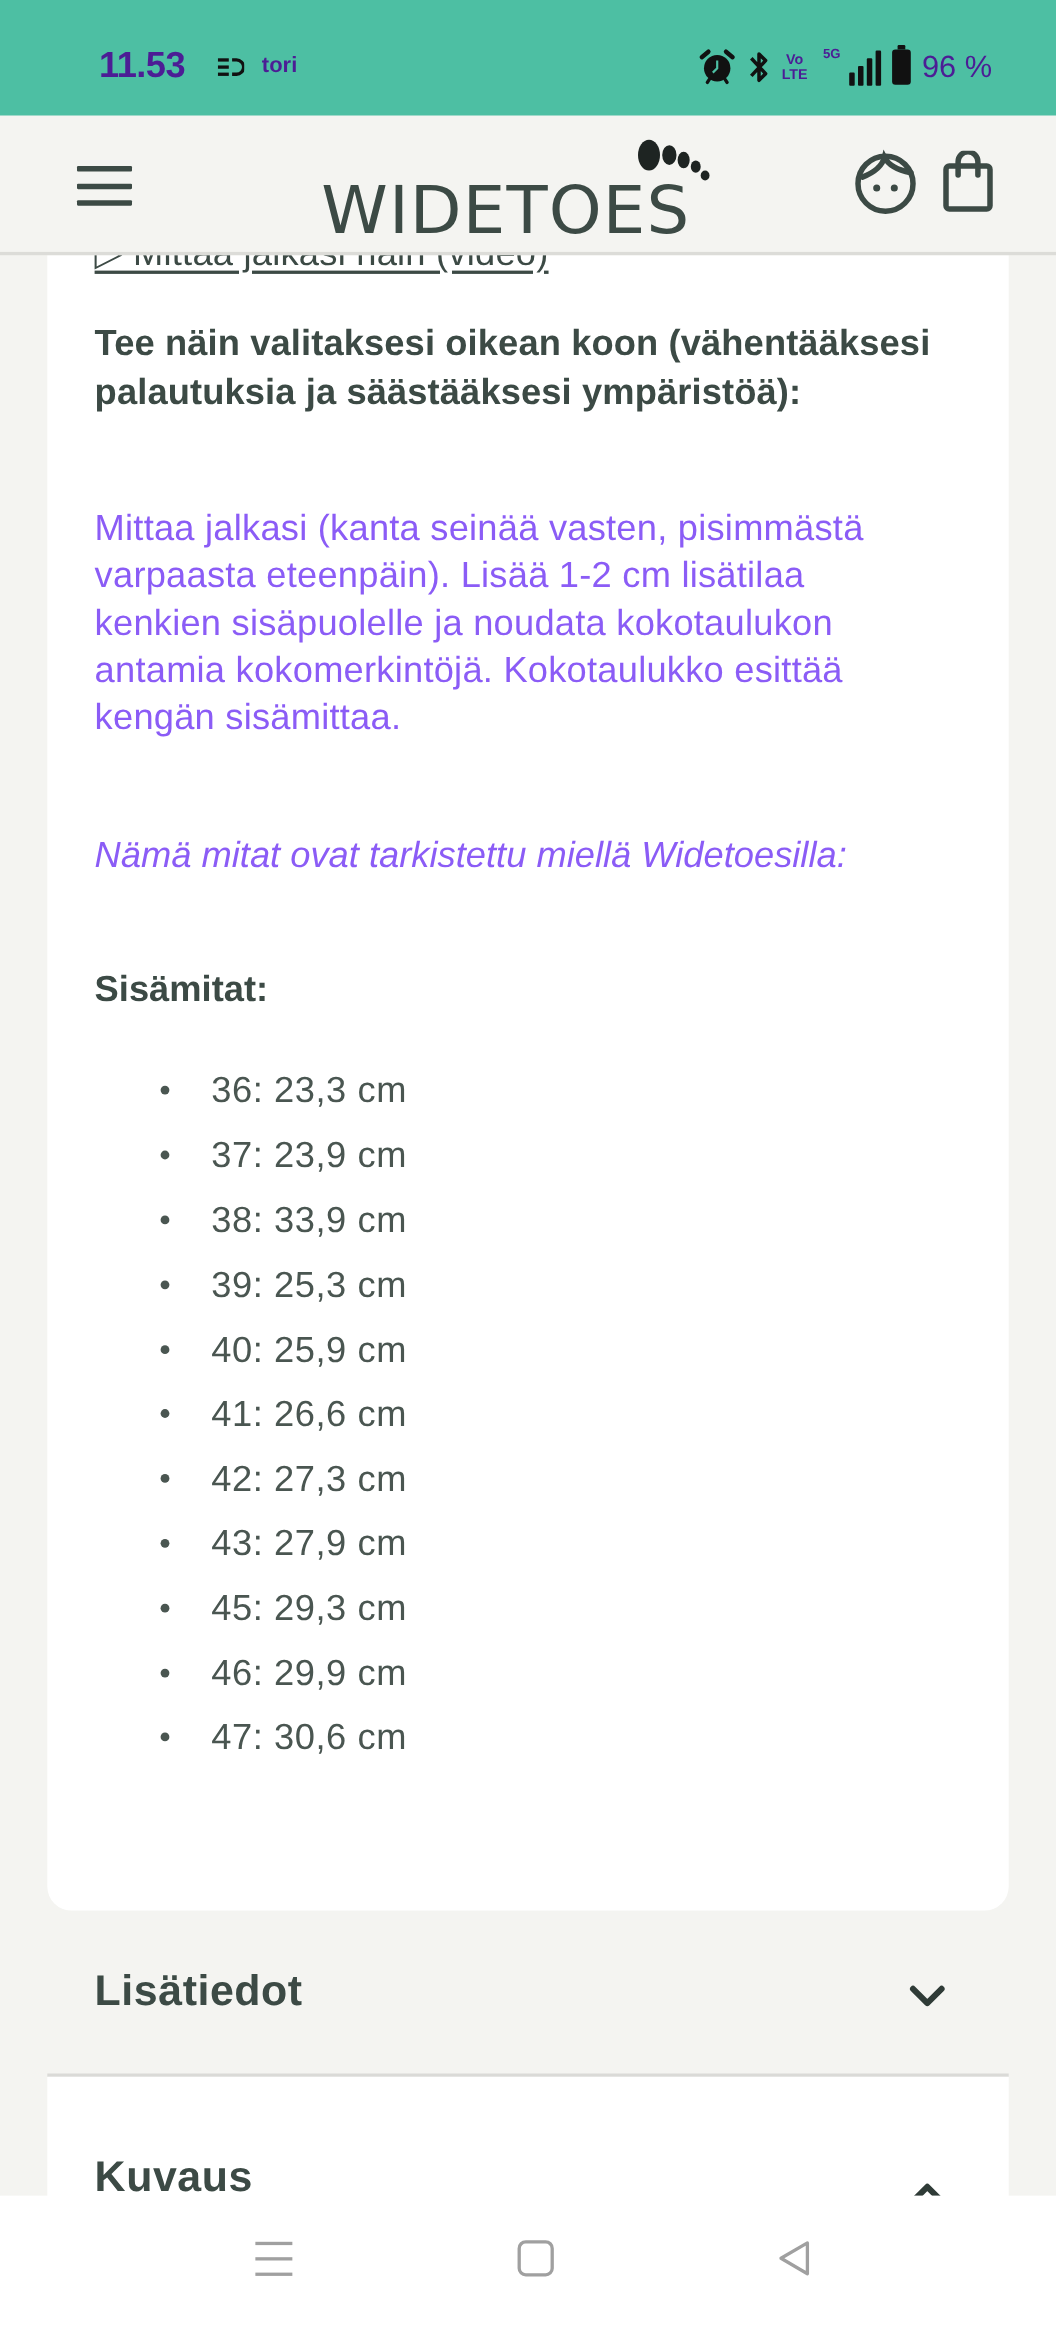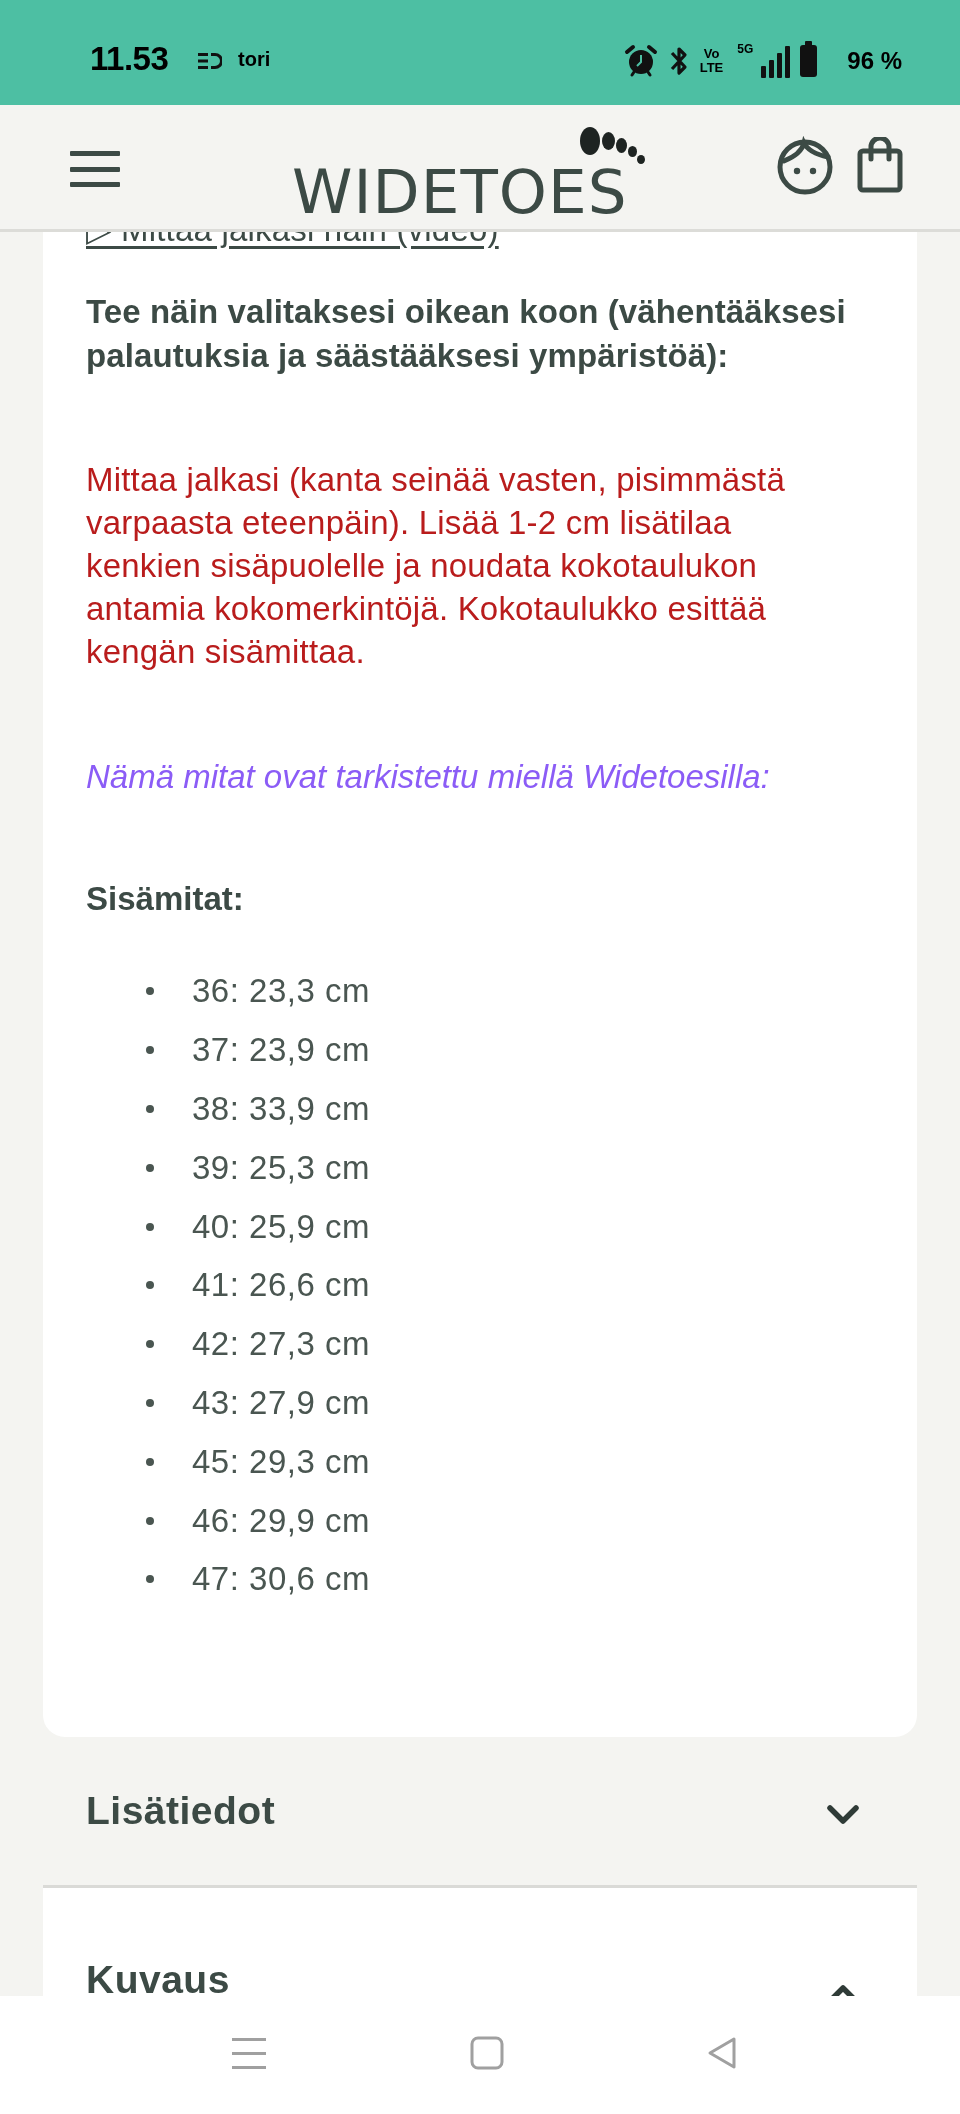--- a/index.html
+++ b/index.html
@@ -1,45 +1,45 @@
 <!DOCTYPE html>
 <html><head>
 <meta charset="utf-8">
 <style>
   * { box-sizing: border-box; margin: 0; padding: 0; }
   html, body { width: 960px; height: 2114px; overflow: hidden; background: #F4F4F1; }
   body { font-family: "Liberation Sans", sans-serif; color: #3C4A45; position: relative; }
 
-  .status-bar { position: absolute; top: 0; left: 0; width: 960px; height: 125px; background: #4DBFA3; color: #000000; }
+  .status-bar { position: absolute; top: 0; left: 0; width: 960px; height: 125px; background: #4DBFA3; color: #4c1d95; }
   .status-bar .time { position: absolute; left: 90px; top: 40px; font-size: 33px; font-weight: bold; letter-spacing: -0.5px; }
   .status-bar .notif-icon { position: absolute; left: 198px; top: 52px; width: 24px; height: 18px; }
   .status-bar .carrier { position: absolute; left: 238px; top: 48px; font-size: 20px; font-weight: bold; }
   .status-bar .right { position: absolute; right: 58px; top: 40px; height: 42px; display: flex; align-items: center; gap: 10px; }
-  .status-bar .battery-pct { font-size: 24px; font-weight: bold; margin-left: 20px; }
+  .status-bar .battery-pct { font-size: 28px; font-weight: normal; margin-left: 0; }
   .volte { font-size: 13px; font-weight: bold; line-height: 14px; text-align: center; }
   .fiveg { display: flex; align-items: flex-end; gap: 3px; height: 34px; position: relative; padding-left: 4px; }
   .fiveg .lbl { position: absolute; left: 0; top: -2px; font-size: 12px; font-weight: bold; }
   .fiveg .bar { width: 5px; background: #111; border-radius: 1px; }
   .battery { width: 17px; height: 32px; background: #111; border-radius: 3px; position: relative; }
   .battery::before { content: ""; position: absolute; top: -4px; left: 5px; width: 7px; height: 4px; background: #111; border-radius: 1px 1px 0 0; }
 
   .header { position: absolute; top: 105px; left: 0; width: 960px; height: 127px; background: #F4F4F1; border-bottom: 3px solid #DCDCD8; z-index: 5; }
   .hamburger { position: absolute; left: 70px; top: 46px; width: 50px; height: 36px; display: flex; flex-direction: column; justify-content: space-between; cursor: pointer; }
   .hamburger span { display: block; height: 5px; background: #3C4A45; border-radius: 1px; }
   .logo { position: absolute; left: 292px; top: 22px; width: 360px; height: 90px; text-align: right; }
   .logo .word { position: absolute; left: 0; top: 30px; font-size: 60px; letter-spacing: 1px; color: #3C4A45; font-family: "DejaVu Sans", sans-serif; font-weight: normal; transform: scaleX(1.02); transform-origin: left; }
   .logo .dot { position: absolute; background: #1E2422; border-radius: 50%; }
   .hdr-icon { position: absolute; top: 30px; cursor: pointer; }
   .account-icon { left: 776px; width: 58px; height: 62px; }
   .cart-icon { left: 857px; width: 46px; height: 56px; top: 32px; }
 
   .card { position: absolute; left: 43px; top: 150px; width: 874px; height: 1587px; background: #FFFFFF; border-radius: 0 0 22px 22px; }
   .video-link { position: absolute; left: 43px; top: 210px; font-size: 33px; color: #3C4A45; text-decoration: underline; text-underline-offset: 5px; letter-spacing: 0.2px; cursor: pointer; }
   .heading-instr { position: absolute; left: 86px; top: 290px; width: 780px; font-size: 33px; font-weight: bold; line-height: 44px; color: #3C4A45; letter-spacing: 0.1px; }
-  .para { position: absolute; left: 86px; top: 458px; width: 740px; font-size: 33px; line-height: 43px; color: #b91c1c; letter-spacing: 0.2px; }
+  .para { position: absolute; left: 86px; top: 458px; width: 740px; font-size: 33px; line-height: 43px; color: #8b5cf6; letter-spacing: 0.2px; }
   .italic-note { position: absolute; left: 86px; top: 755px; width: 700px; font-size: 33px; line-height: 43px; font-style: italic; color: #8b5cf6; }
   .sisamitat { position: absolute; left: 86px; top: 880px; font-size: 33px; font-weight: bold; color: #3C4A45; }
   .sizes { position: absolute; left: 146px; top: 962px; list-style: none; }
   .sizes li { height: 58.8px; display: flex; align-items: center; font-size: 33px; color: #4A5651; letter-spacing: 0.5px; }
   .sizes li .bullet { width: 8px; height: 8px; border-radius: 50%; background: #4A5651; margin-right: 38px; flex-shrink: 0; }
 
   .acc-row { position: absolute; left: 43px; width: 874px; cursor: pointer; }
   .acc-lisatiedot { top: 1737px; height: 151px; background: #F4F4F1; border-bottom: 3px solid #DADAD7; }
   .acc-kuvaus { top: 1888px; height: 110px; background: #FFFFFF; padding-left: 16px; }
   .acc-title { position: absolute; left: 43px; font-size: 39px; font-weight: bold; color: #3C4A45; letter-spacing: 0.5px; }

